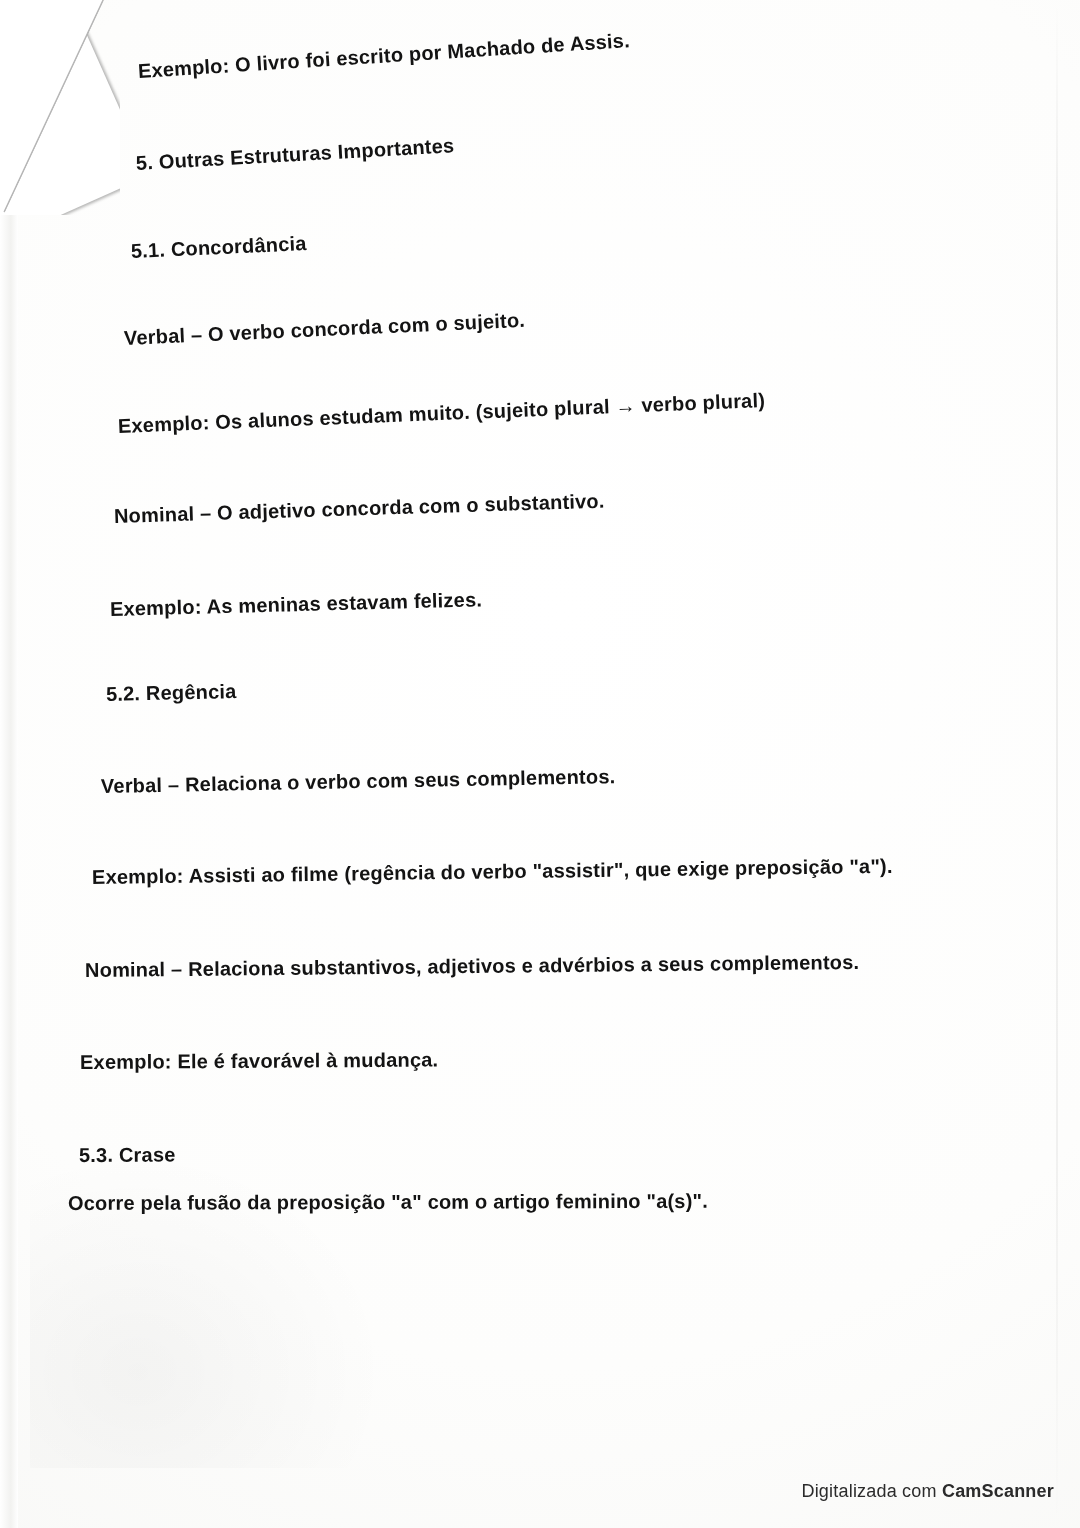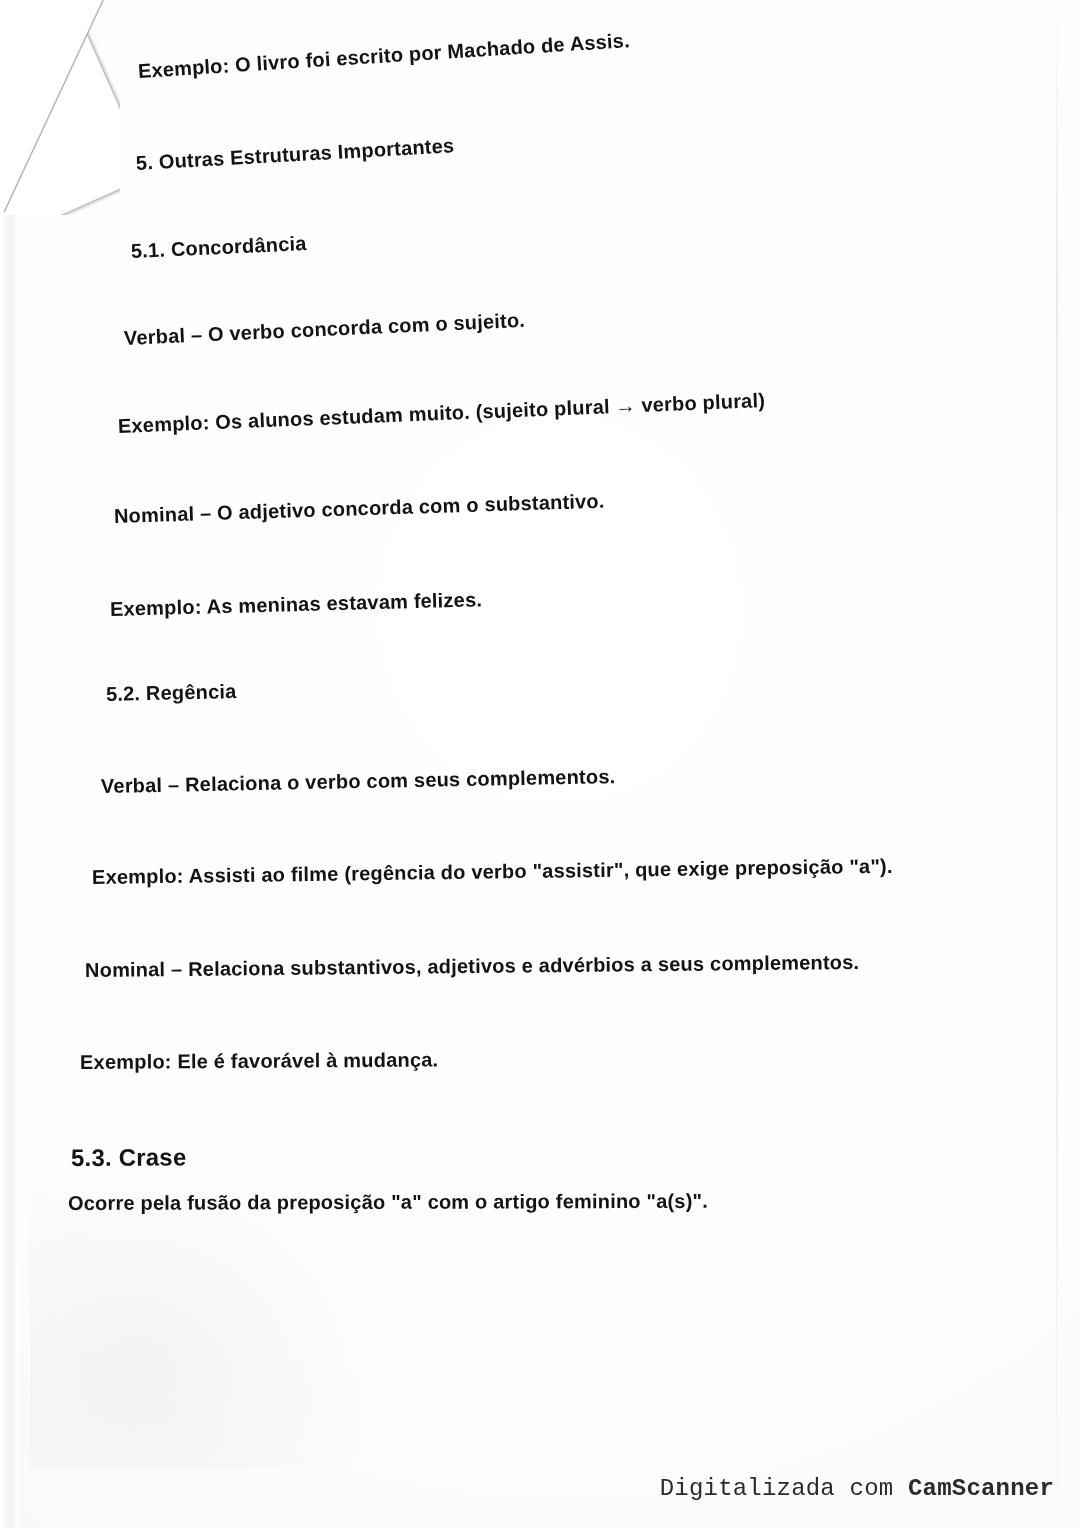--- a/index.html
+++ b/index.html
@@ -99,23 +99,23 @@
   }
   .heading {
     font-weight: bold;
   }
 
   
   .watermark {
     position: absolute;
     right: 26px;
     bottom: 26px;
-    font-size: 24px;
+    font-size: 18px;
     color: #2b2b2b;
-    font-family: Liberation Mono, monospace;
+    font-family: Liberation Sans, sans-serif;
     letter-spacing: 0.2px;
   }
   .watermark .brand {
     font-weight: bold;
   }
 </style>
 </head>
 <body>
 
 <div id="page">
@@ -138,20 +138,20 @@
       <div class="line heading" style="left: 131px; top: 240px; font-size: 20px; transform: rotate(-2.6deg);">5.1. Concordância</div>
       <div class="line body-line" style="left: 124px; top: 327px; font-size: 20px; transform: rotate(-2.6deg);">Verbal – O verbo concorda com o sujeito.</div>
       <div class="line body-line" style="left: 118px; top: 415px; font-size: 20px; transform: rotate(-2.3deg);">Exemplo: Os alunos estudam muito. (sujeito plural → verbo plural)</div>
       <div class="line body-line" style="left: 114px; top: 505px; font-size: 20px; transform: rotate(-1.8deg);">Nominal – O adjetivo concorda com o substantivo.</div>
       <div class="line body-line" style="left: 110px; top: 598px; font-size: 20px; transform: rotate(-1.5deg);">Exemplo: As meninas estavam felizes.</div>
       <div class="line heading" style="left: 106px; top: 683px; font-size: 20px; transform: rotate(-1.3deg);">5.2. Regência</div>
       <div class="line body-line" style="left: 101px; top: 775px; font-size: 20px; transform: rotate(-1.1deg);">Verbal – Relaciona o verbo com seus complementos.</div>
       <div class="line body-line" style="left: 92px; top: 866px; font-size: 20px; transform: rotate(-0.8deg);">Exemplo: Assisti ao filme (regência do verbo "assistir", que exige preposição "a").</div>
       <div class="line body-line" style="left: 85px; top: 959px; font-size: 20px; transform: rotate(-0.6deg);">Nominal – Relaciona substantivos, adjetivos e advérbios a seus complementos.</div>
       <div class="line body-line" style="left: 80px; top: 1051px; font-size: 20px; transform: rotate(-0.4deg);">Exemplo: Ele é favorável  à mudança.</div>
-      <div class="line heading" style="left: 71px; top: 1144px; font-size: 24px; transform: rotate(-0.3deg);">5.3. Crase</div>
+      <div class="line heading" style="left: 79px; top: 1144px; font-size: 20px; transform: rotate(-0.3deg);">5.3. Crase</div>
       <div class="line body-line" style="left: 68px; top: 1192px; font-size: 20px; transform: rotate(-0.2deg);">Ocorre pela fusão da preposição "a" com o artigo feminino "a(s)".</div>
     </div>
 
   <div class="watermark">
     <span>Digitalizada com </span><span class="brand">CamScanner</span>
   </div>
 </div>
 
 </body></html>

